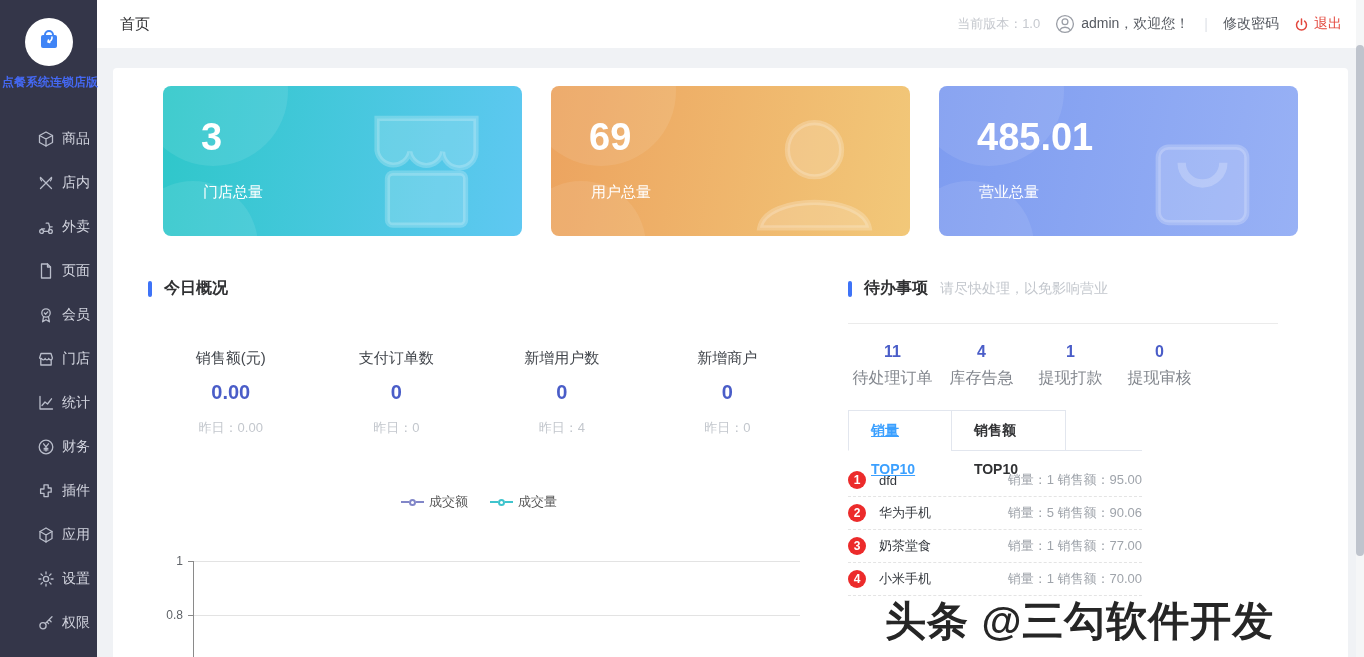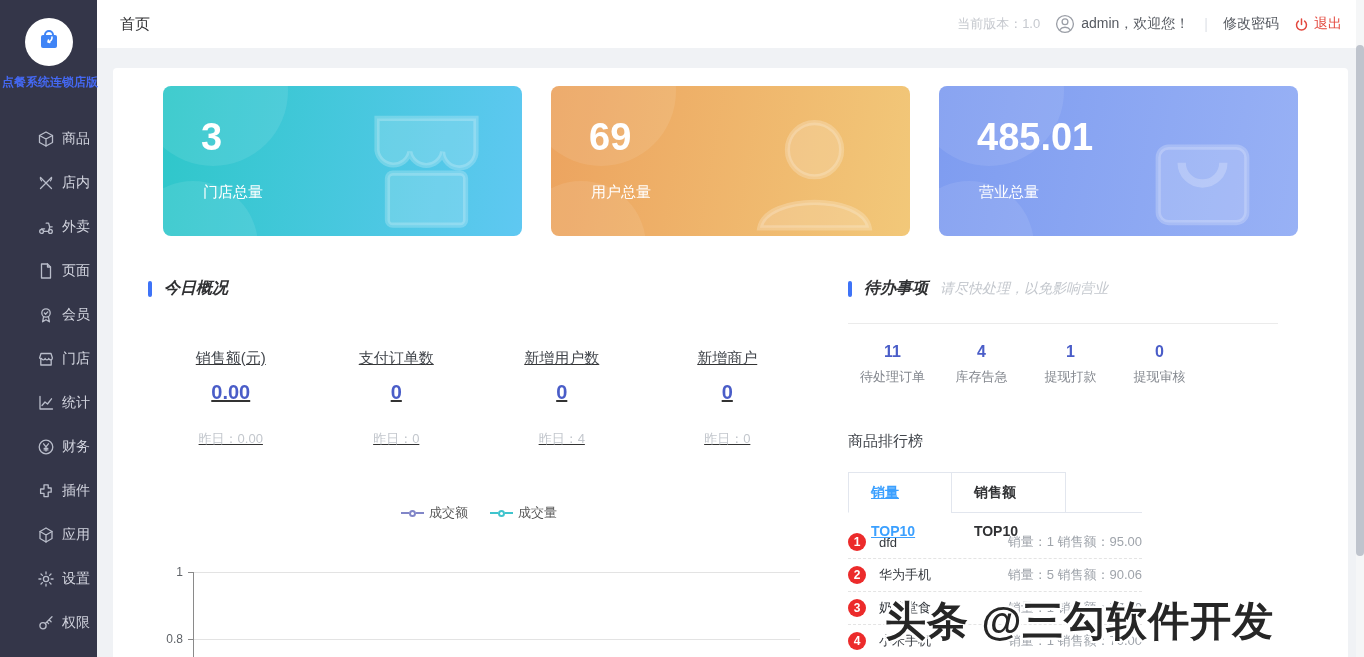--- a/index.html
+++ b/index.html
@@ -44,52 +44,52 @@
   .blob1,.blob2 { position:absolute; border-radius:50%; background:rgba(255,255,255,.09); }
   .blob1 { width:150px; height:150px; top:-70px; left:-25px; }
   .blob2 { width:130px; height:130px; bottom:-75px; left:-35px; }
   .card-bg-icon { position:absolute; right:28px; top:22px; width:135px; height:125px; z-index:1; }
   .card-bg-icon svg { width:100%; height:100%; fill:rgba(255,255,255,.17); stroke:rgba(255,255,255,.22); }
 
   
   .columns { display:flex; margin-top:42px; }
   .col-left { width:662px; }
   .col-right { width:430px; margin-left:38px; }
-  .sec-head { display:flex; align-items:center;font-style:italic; }
+  .sec-head { display:flex; align-items:center; }
   .sec-bar { width:4px; height:16px; background:#3e73f7; border-radius:2px; margin-right:12px; }
   .sec-title { font-size:16px; font-weight:700; color:#303133; }
   .sec-sub { font-size:14px; color:#c3c7cd; margin-left:12px; }
 
   
-  .today-stats { display:flex; margin-top:50px;text-decoration:underline; }
+  .today-stats { display:flex; margin-top:50px; }
   .t-col { flex:1; text-align:center; }
   .t-label { font-size:15px; color:#43474d; }
   .t-value { font-size:20px; font-weight:700; color:#4a5dc8; margin-top:13px; }
-  .t-yest { font-size:13px; color:#c3c7cd; margin-top:26px; }
+  .t-yest { font-size:13px; color:#c3c7cd; margin-top:15px; }
 
   
   .legend { display:flex; justify-content:center; align-items:flex-end; gap:22px; margin-top:56px; }
   .legend-item { display:flex; align-items:center; gap:5px; font-size:13px; color:#555; cursor:pointer; }
   .lm { display:flex; align-items:center; }
   .lm i { display:block; }
   .lm .line { width:8px; height:2px; background:var(--c); }
   .lm .ring { width:7px; height:7px; border:2px solid var(--c); border-radius:50%; background:#fff; }
   .chart-plot { position:relative; margin-top:40px; height:160px; }
   .gridline { position:absolute; left:45px; width:607px; border-top:1px solid #e3e3e3; }
   .gridline::before { content:''; position:absolute; left:-5px; top:-1px; width:5px; height:1px; background:#8a8a8a; }
-  .g1 { top:10px; } .g2 { top:77px; }
+  .g1 { top:10px; } .g2 { top:64px; }
   .ytick { position:absolute; left:-43px; top:-8px; width:33px; text-align:right; font-size:12px; color:#5f6368; }
   .yaxis { position:absolute; left:45px; top:10px; width:1px; height:150px; background:#8a8a8a; }
 
   
   .todo-head { padding-bottom:24px; border-bottom:1px solid #ebebeb; }
   .todo-stats { display:flex; margin-top:19px; }
   .todo-col { width:89px; text-align:center; cursor:pointer; }
   .todo-num { font-size:16px; font-weight:700; color:#4a5dc8; }
-  .todo-label { font-size:13px; color:#83878e; margin-top:7px; }
+  .todo-label { font-size:16px; color:#83878e; margin-top:7px; }
 
   
   .rank-title { font-size:15px; color:#43474d; margin-top:46px; }
   .tabs { display:flex; margin-top:21px; width:294px; height:41px; font-size:14px; }
   .tab { padding:0 22px; line-height:39px; font-weight:700; color:#303133; border:1px solid #e2e6ee; background:#fff; cursor:pointer; }
   .tab + .tab { margin-left:-1px; }
   .tab.active { color:#3ba0ff; border-bottom-color:#fff;text-decoration:underline; }
   .tab-filler { flex:0 0 76px; border-bottom:1px solid #e2e6ee; }
   .rank-list { width:294px; margin-top:13px; }
   .rank-row { height:33px; display:flex; align-items:center; border-bottom:1px dashed #e4e4e4; font-size:13px; }
@@ -357,21 +357,20 @@
               <div class="todo-col">
                 <div class="todo-num">1</div>
                 <div class="todo-label">提现打款</div>
               </div>
               <div class="todo-col">
                 <div class="todo-num">0</div>
                 <div class="todo-label">提现审核</div>
               </div>
             </div>
 
-            <div class="rank-title">商品排行榜</div>
             <div class="tabs">
               <div class="tab active">销量TOP10</div>
               <div class="tab">销售额TOP10</div>
               <div class="tab-filler"></div>
             </div>
             <div class="rank-list">
               <div class="rank-row">
                 <span class="badge">1</span>
                 <span class="r-name">dfd</span>
                 <span class="r-sales">销量：1 销售额：95.00</span>

